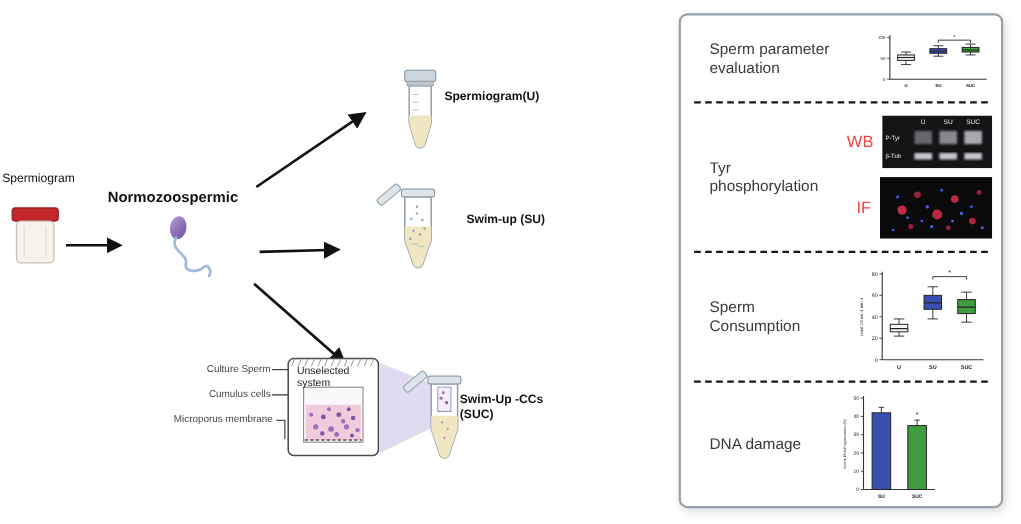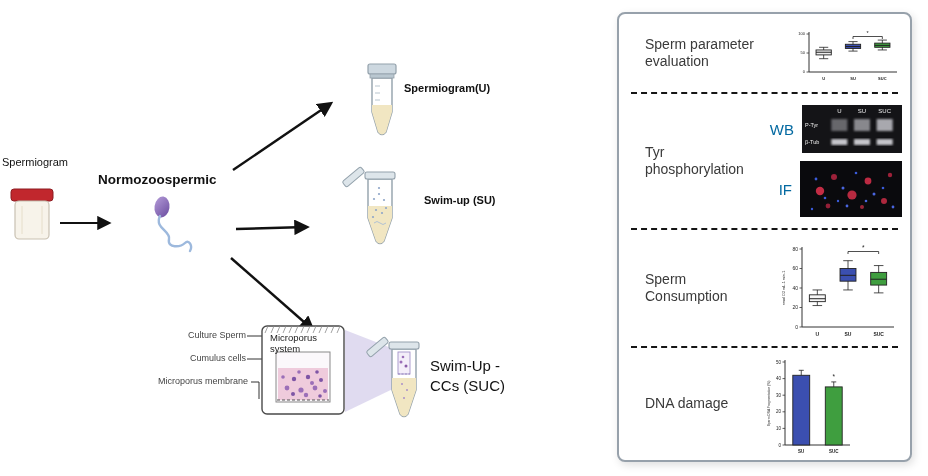--- a/index.html
+++ b/index.html
@@ -11,39 +11,39 @@
   .lbl{position:absolute;color:#111}
   .spermiogram{left:2px;top:156px;font-size:11px;font-weight:400}
   .normo{left:98px;top:172px;font-size:13.5px;font-weight:700}
   .unsel{left:404px;top:82px;font-size:11px;font-weight:700}
   .swimup{left:424px;top:194px;font-size:11px;font-weight:700}
   .collection{left:508px;top:200px;width:96px;font-size:11px;font-weight:700;line-height:1.3}
   .cmedia{left:150px;top:330px;width:96px;font-size:9px;text-align:right;color:#444}
   .ccells{left:150px;top:353px;width:96px;font-size:9px;text-align:right;color:#444}
   .cmembrane{left:112px;top:376px;width:136px;font-size:9px;text-align:right;color:#444}
   .tsystem{left:270px;top:333px;width:64px;font-size:9.5px;color:#222;line-height:1.12}
-  .suclabel{left:430px;top:356px;width:84px;font-size:15px;font-weight:400;line-height:1.3}
+  .suclabel{left:418px;top:356px;width:84px;font-size:11px;font-weight:700;line-height:1.3}
   .panel{position:absolute;left:617px;top:12px;width:295px;height:450px;border:2px solid #97a1ab;
          border-radius:8px;background:#fff;box-shadow:2px 3px 8px rgba(0,0,0,.13);
          display:flex;flex-direction:column;overflow:hidden}
   .prow{display:flex;align-items:center}
   .r1{height:78px;padding:0 8px 0 26px}
   .r2{height:134px;padding:0 8px 0 26px}
   .r3{height:116px;padding:0 8px 0 26px}
   .r4{flex:1;padding:0 24px 0 26px}
   .dashes{border-top:2.5px dashed #161616;margin:0 12px;height:0}
   .plabel{font-size:14px;color:#3a3a3a;line-height:1.25}
   .pl1{width:120px}
   .pl2{width:128px}
   .pl3{width:98px}
   .pl4{flex:1}
   .spacer{flex:1}
   .tyrcol{display:flex;flex-direction:column;gap:8px;align-items:flex-end;margin-left:auto}
   .tyrrow{display:flex;align-items:center;gap:8px}
-  .big{font-size:15px;color:#0369a1;width:26px;text-align:right}
+  .big{font-size:15px;color:#ef4444;width:26px;text-align:right}
   .chart{display:block}
   .dnachart{margin-right:28px}
   .oxychart{margin-right:2px}
 </style>
 </head>
 <body>
 
 <div class="stage">
 
   <svg class="diagram" width="620" height="476" viewBox="0 0 620 476">
@@ -148,21 +148,21 @@
     </g>
   </svg>
 
   <div class="lbl spermiogram">Spermiogram</div>
   <div class="lbl normo">Normozoospermic</div>
   <div class="lbl unsel">Spermiogram(U)</div>
   <div class="lbl swimup">Swim-up (SU)</div>
   <div class="lbl cmedia">Culture Sperm</div>
   <div class="lbl ccells">Cumulus cells</div>
   <div class="lbl cmembrane">Microporus membrane</div>
-  <div class="lbl tsystem">Microporus system</div>
+  <div class="lbl tsystem">Unselected system</div>
   <div class="lbl suclabel">Swim-Up -CCs (SUC)</div>
 
   <div class="panel">
 
     <div class="prow r1">
       <div class="plabel pl1">Sperm parameter evaluation</div>
       <div class="spacer"></div>
       <svg class="chart" width="108" height="58">
           <line x1="15" y1="8" x2="15" y2="48" stroke="#333" stroke-width="1"></line>
           <line x1="15" y1="48" x2="103" y2="48" stroke="#333" stroke-width="1"></line>

